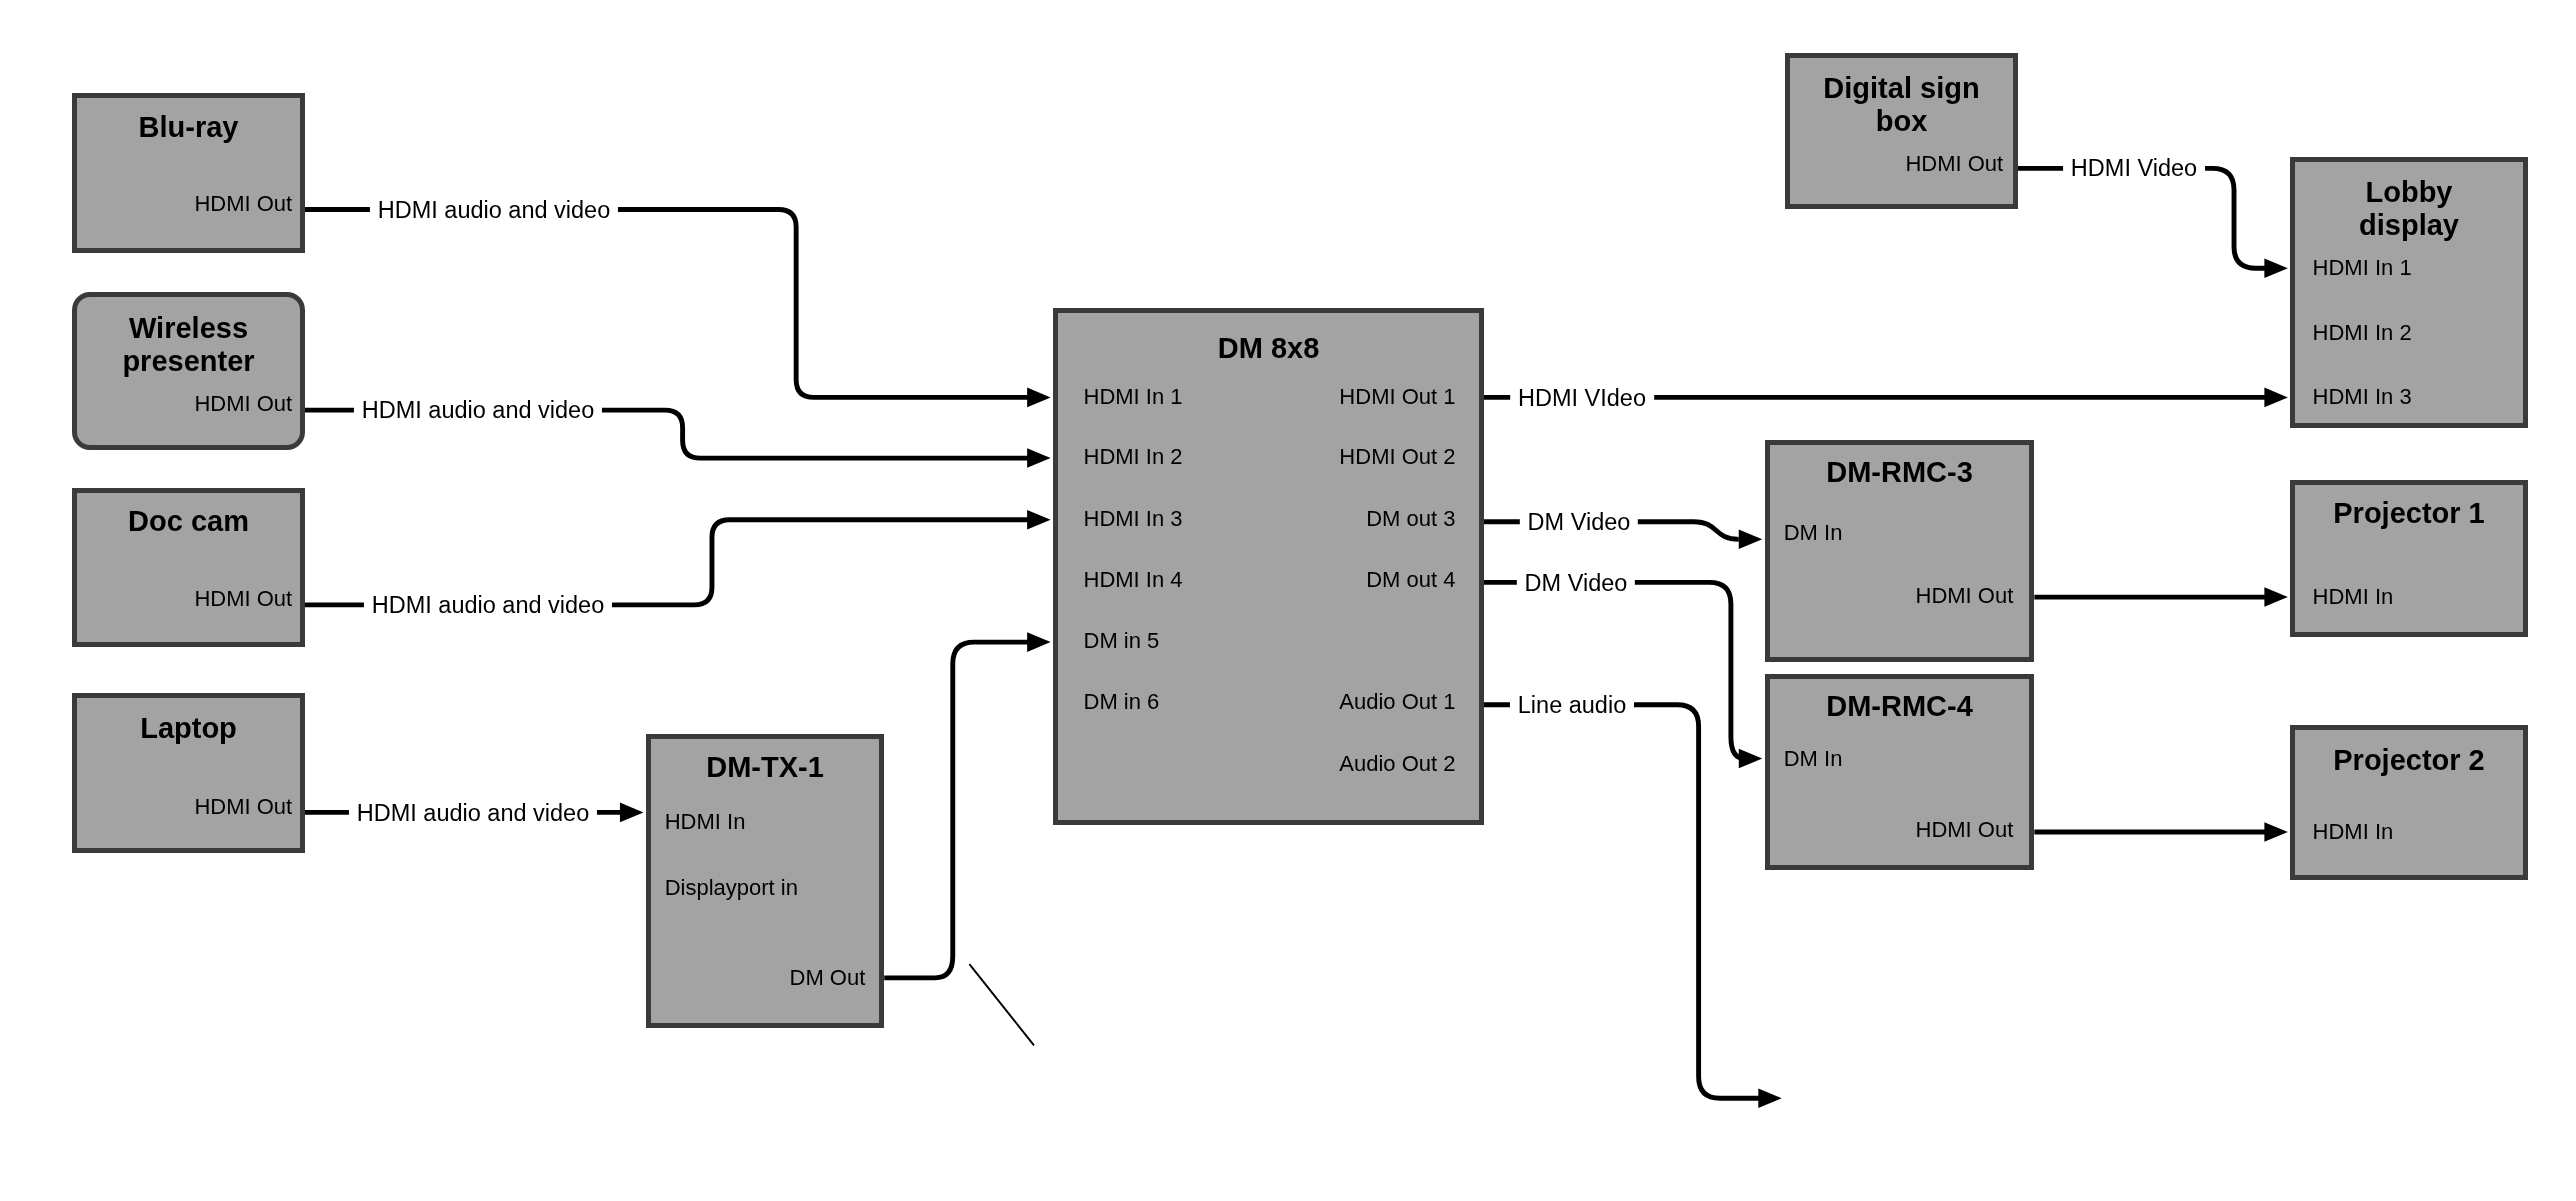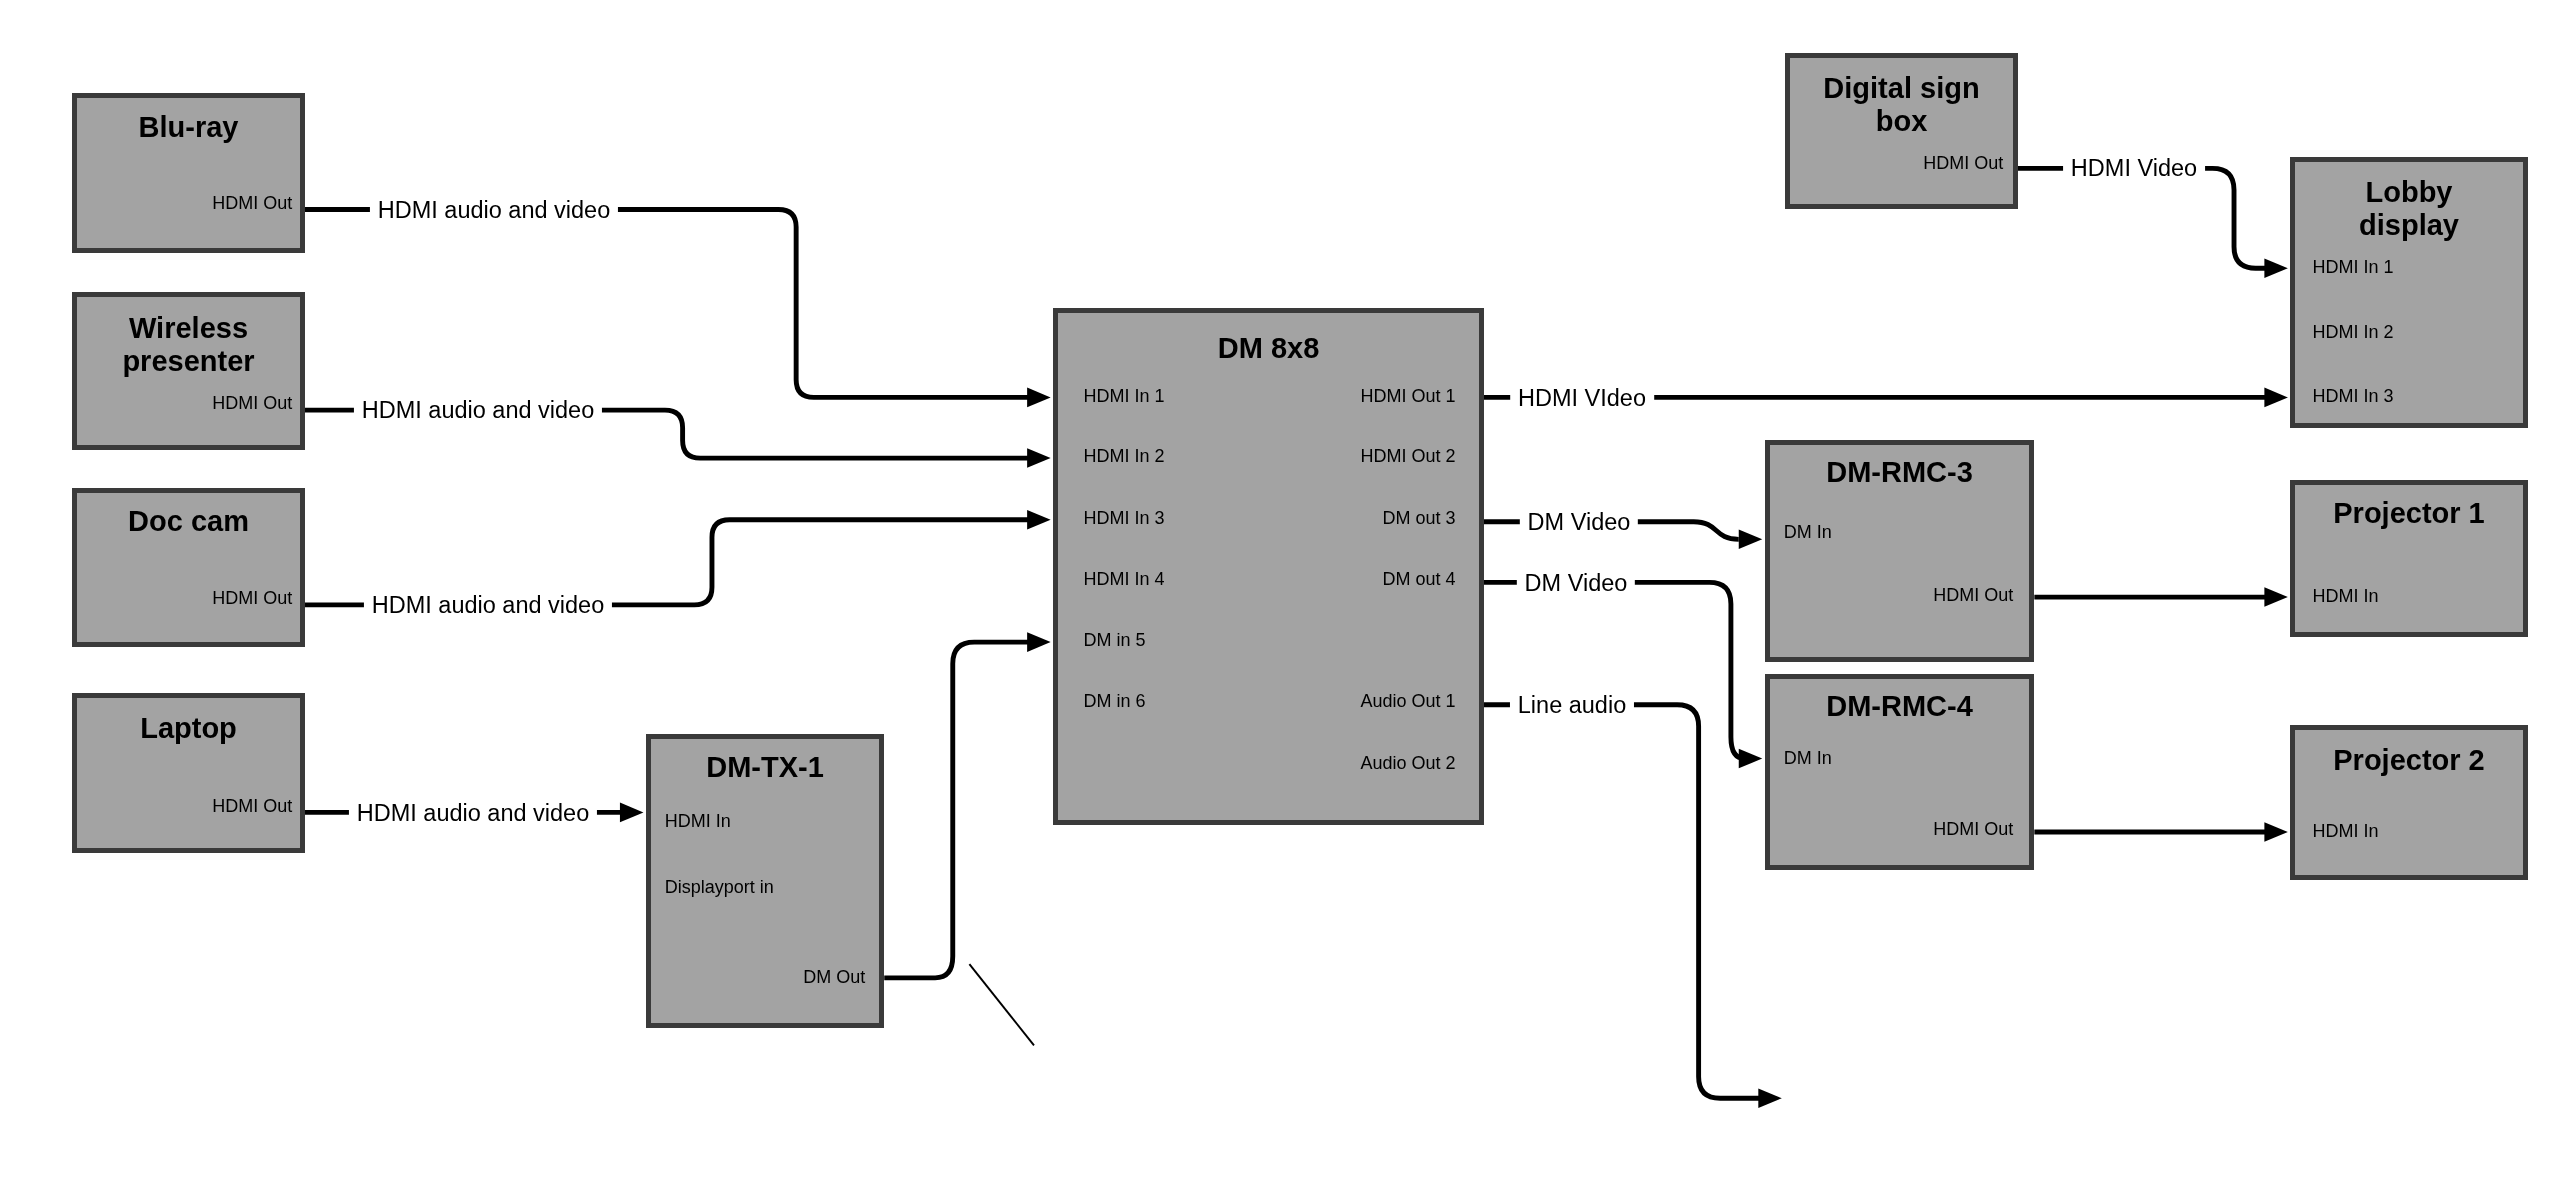--- a/index.html
+++ b/index.html
@@ -26,21 +26,21 @@
     font-weight: bold;
     font-size: 29px;
     line-height: 33px;
   }
   .node-title.narrow {
     left: 50%; right: auto;
     transform: translateX(-50%);
   }
   .port {
     position: absolute;
-    font-size: 18px;
+    font-size: 22px;
     line-height: 29px;
     white-space: nowrap;
   }
   .port.r { text-align: right; }
   .wire-label {
     position: absolute;
     transform: translate(-50%, -50%);
     background: #ffffff;
     font-size: 23.5px;
     line-height: 29px;
@@ -100,21 +100,21 @@
       <polygon points="2337,610 2313,600 2313,620"></polygon>
       <polygon points="2337,850 2313,840 2313,860"></polygon>
     </g>
   </svg>
 
   <div class="node" style="left:72px; top:93px; width:233px; height:160px;">
     <span class="node-title" style="top:12.7px;">Blu-ray</span>
     <span class="port r" style="right:7.8px; top:91px;">HDMI Out</span>
   </div>
 
-  <div class="node" style="left:72px; top:292px; width:233px; height:158px;">
+  <div class="node" style="left:72px; top:292px; width:233px; height:158px;border-radius:18px;">
     <span class="node-title" style="top:14.7px;">Wireless presenter</span>
     <span class="port r" style="right:7.8px; top:92px;">HDMI Out</span>
   </div>
 
   <div class="node" style="left:72px; top:488px; width:233px; height:159px;">
     <span class="node-title" style="top:11.7px;">Doc cam</span>
     <span class="port r" style="right:7.8px; top:91px;">HDMI Out</span>
   </div>
 
   <div class="node" style="left:72px; top:693px; width:233px; height:160px;">

